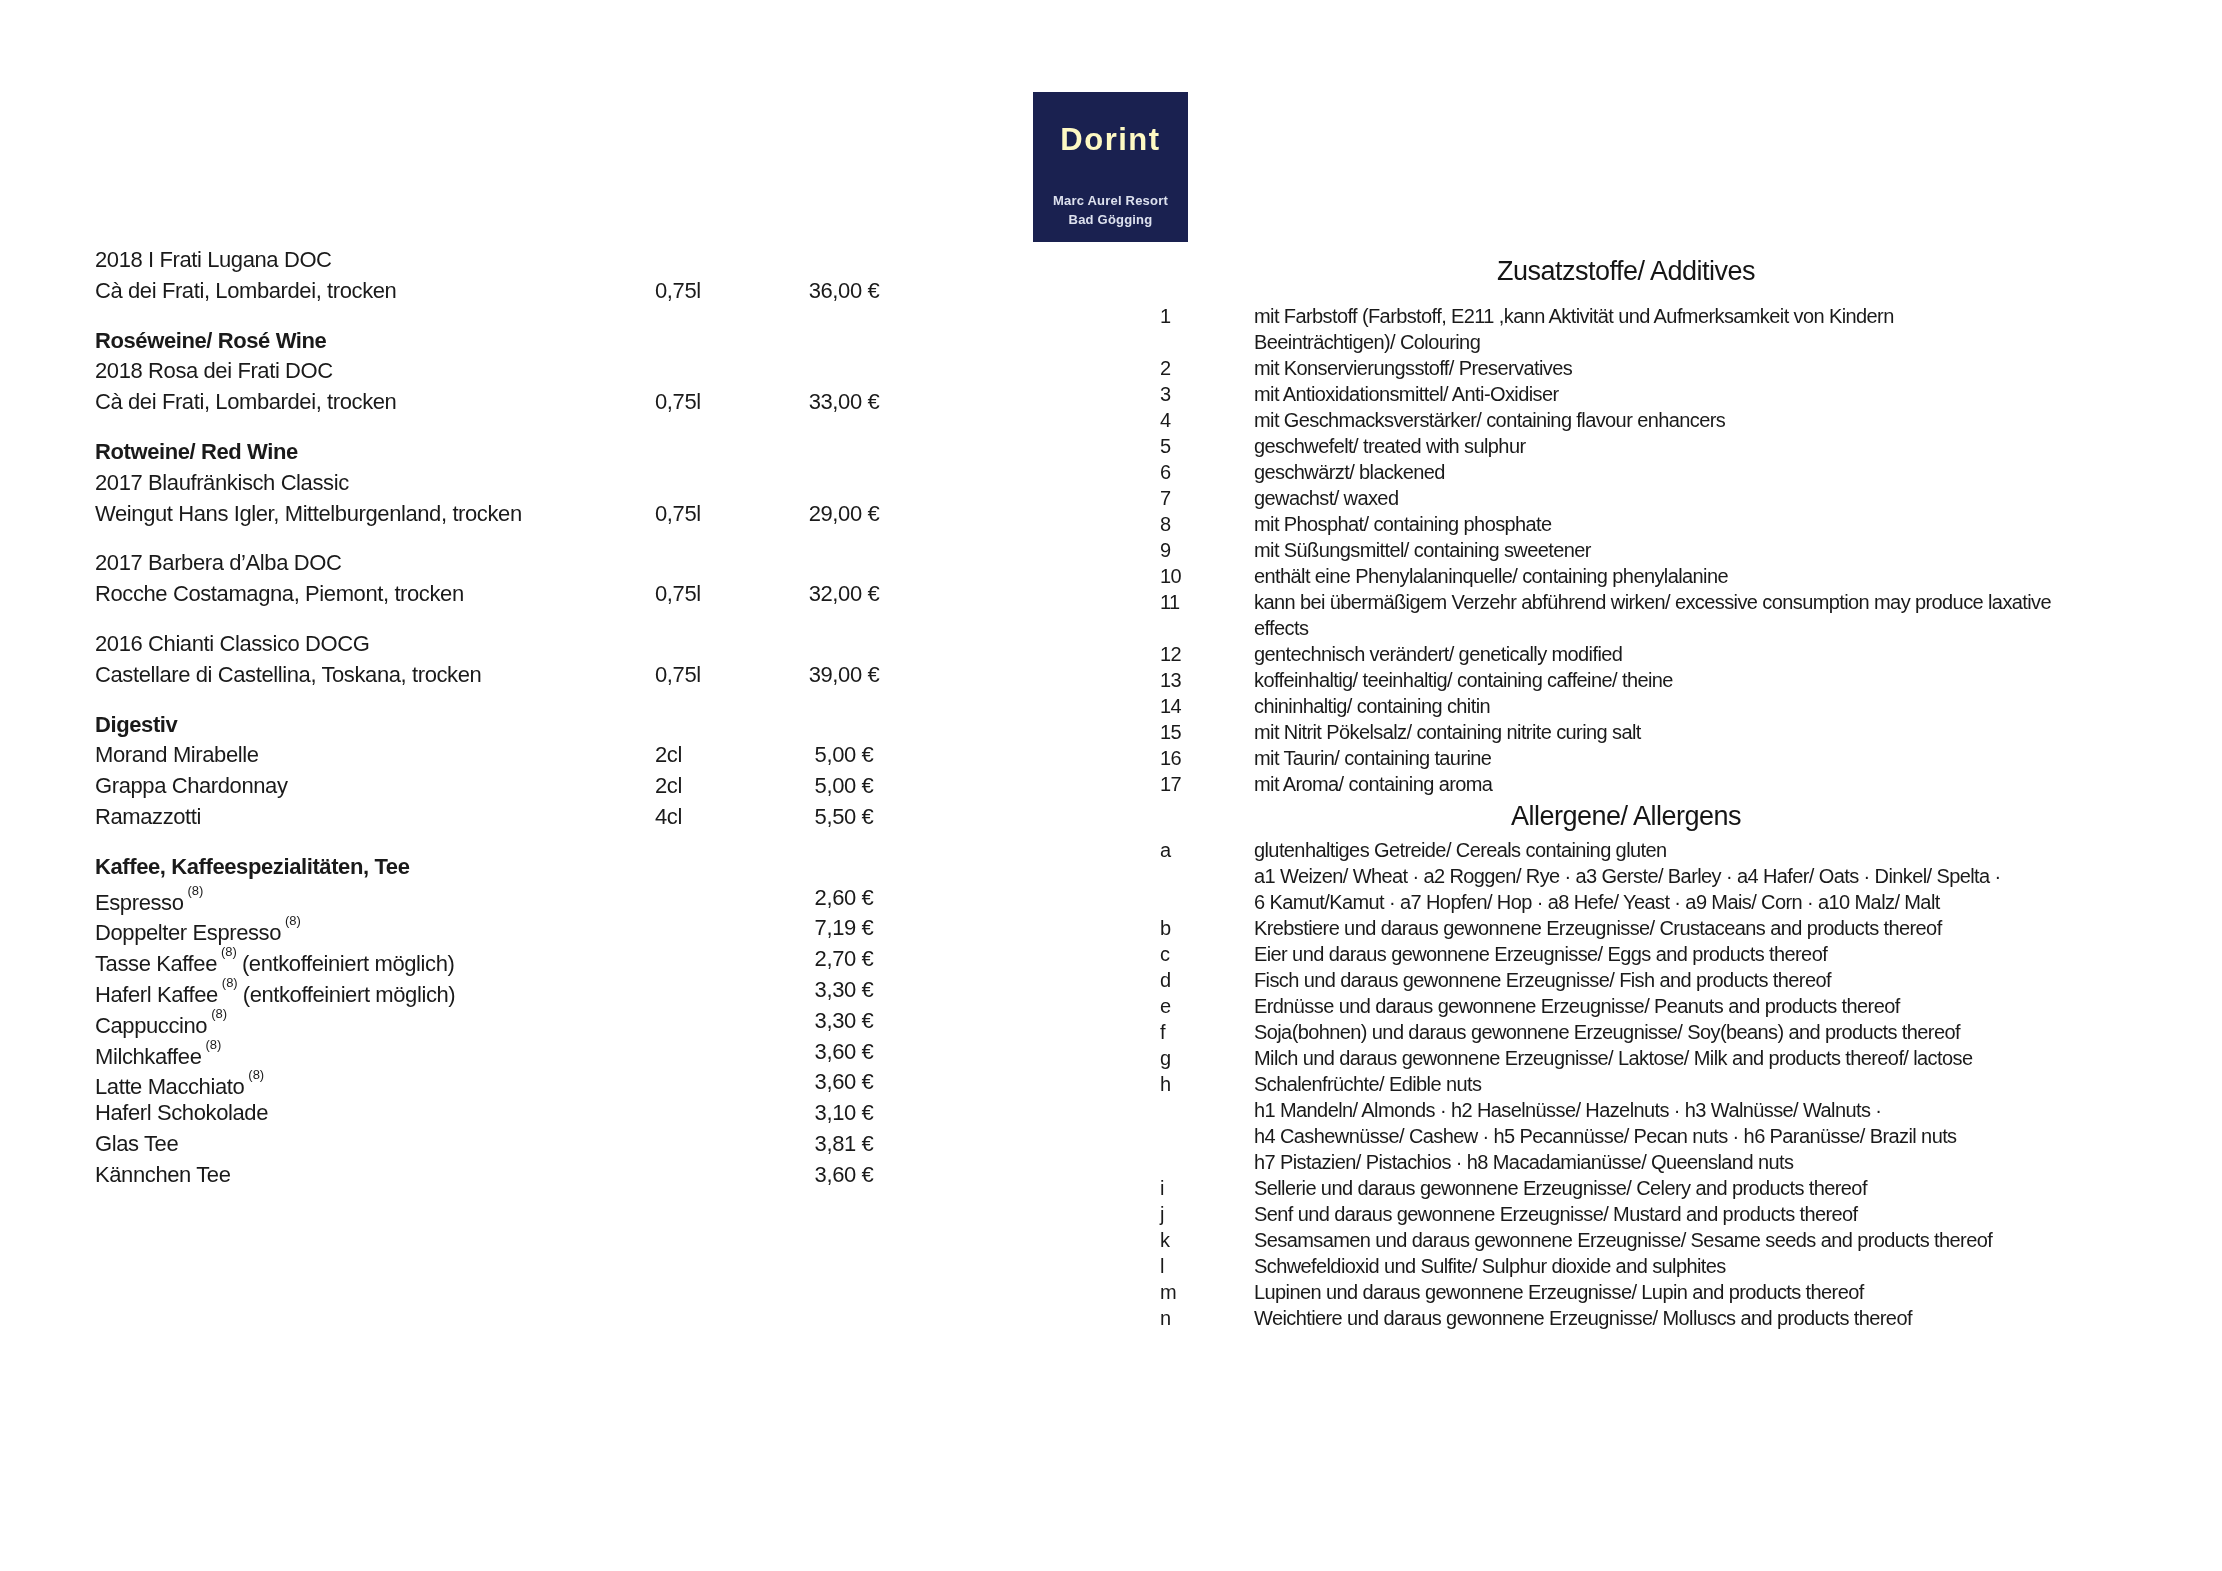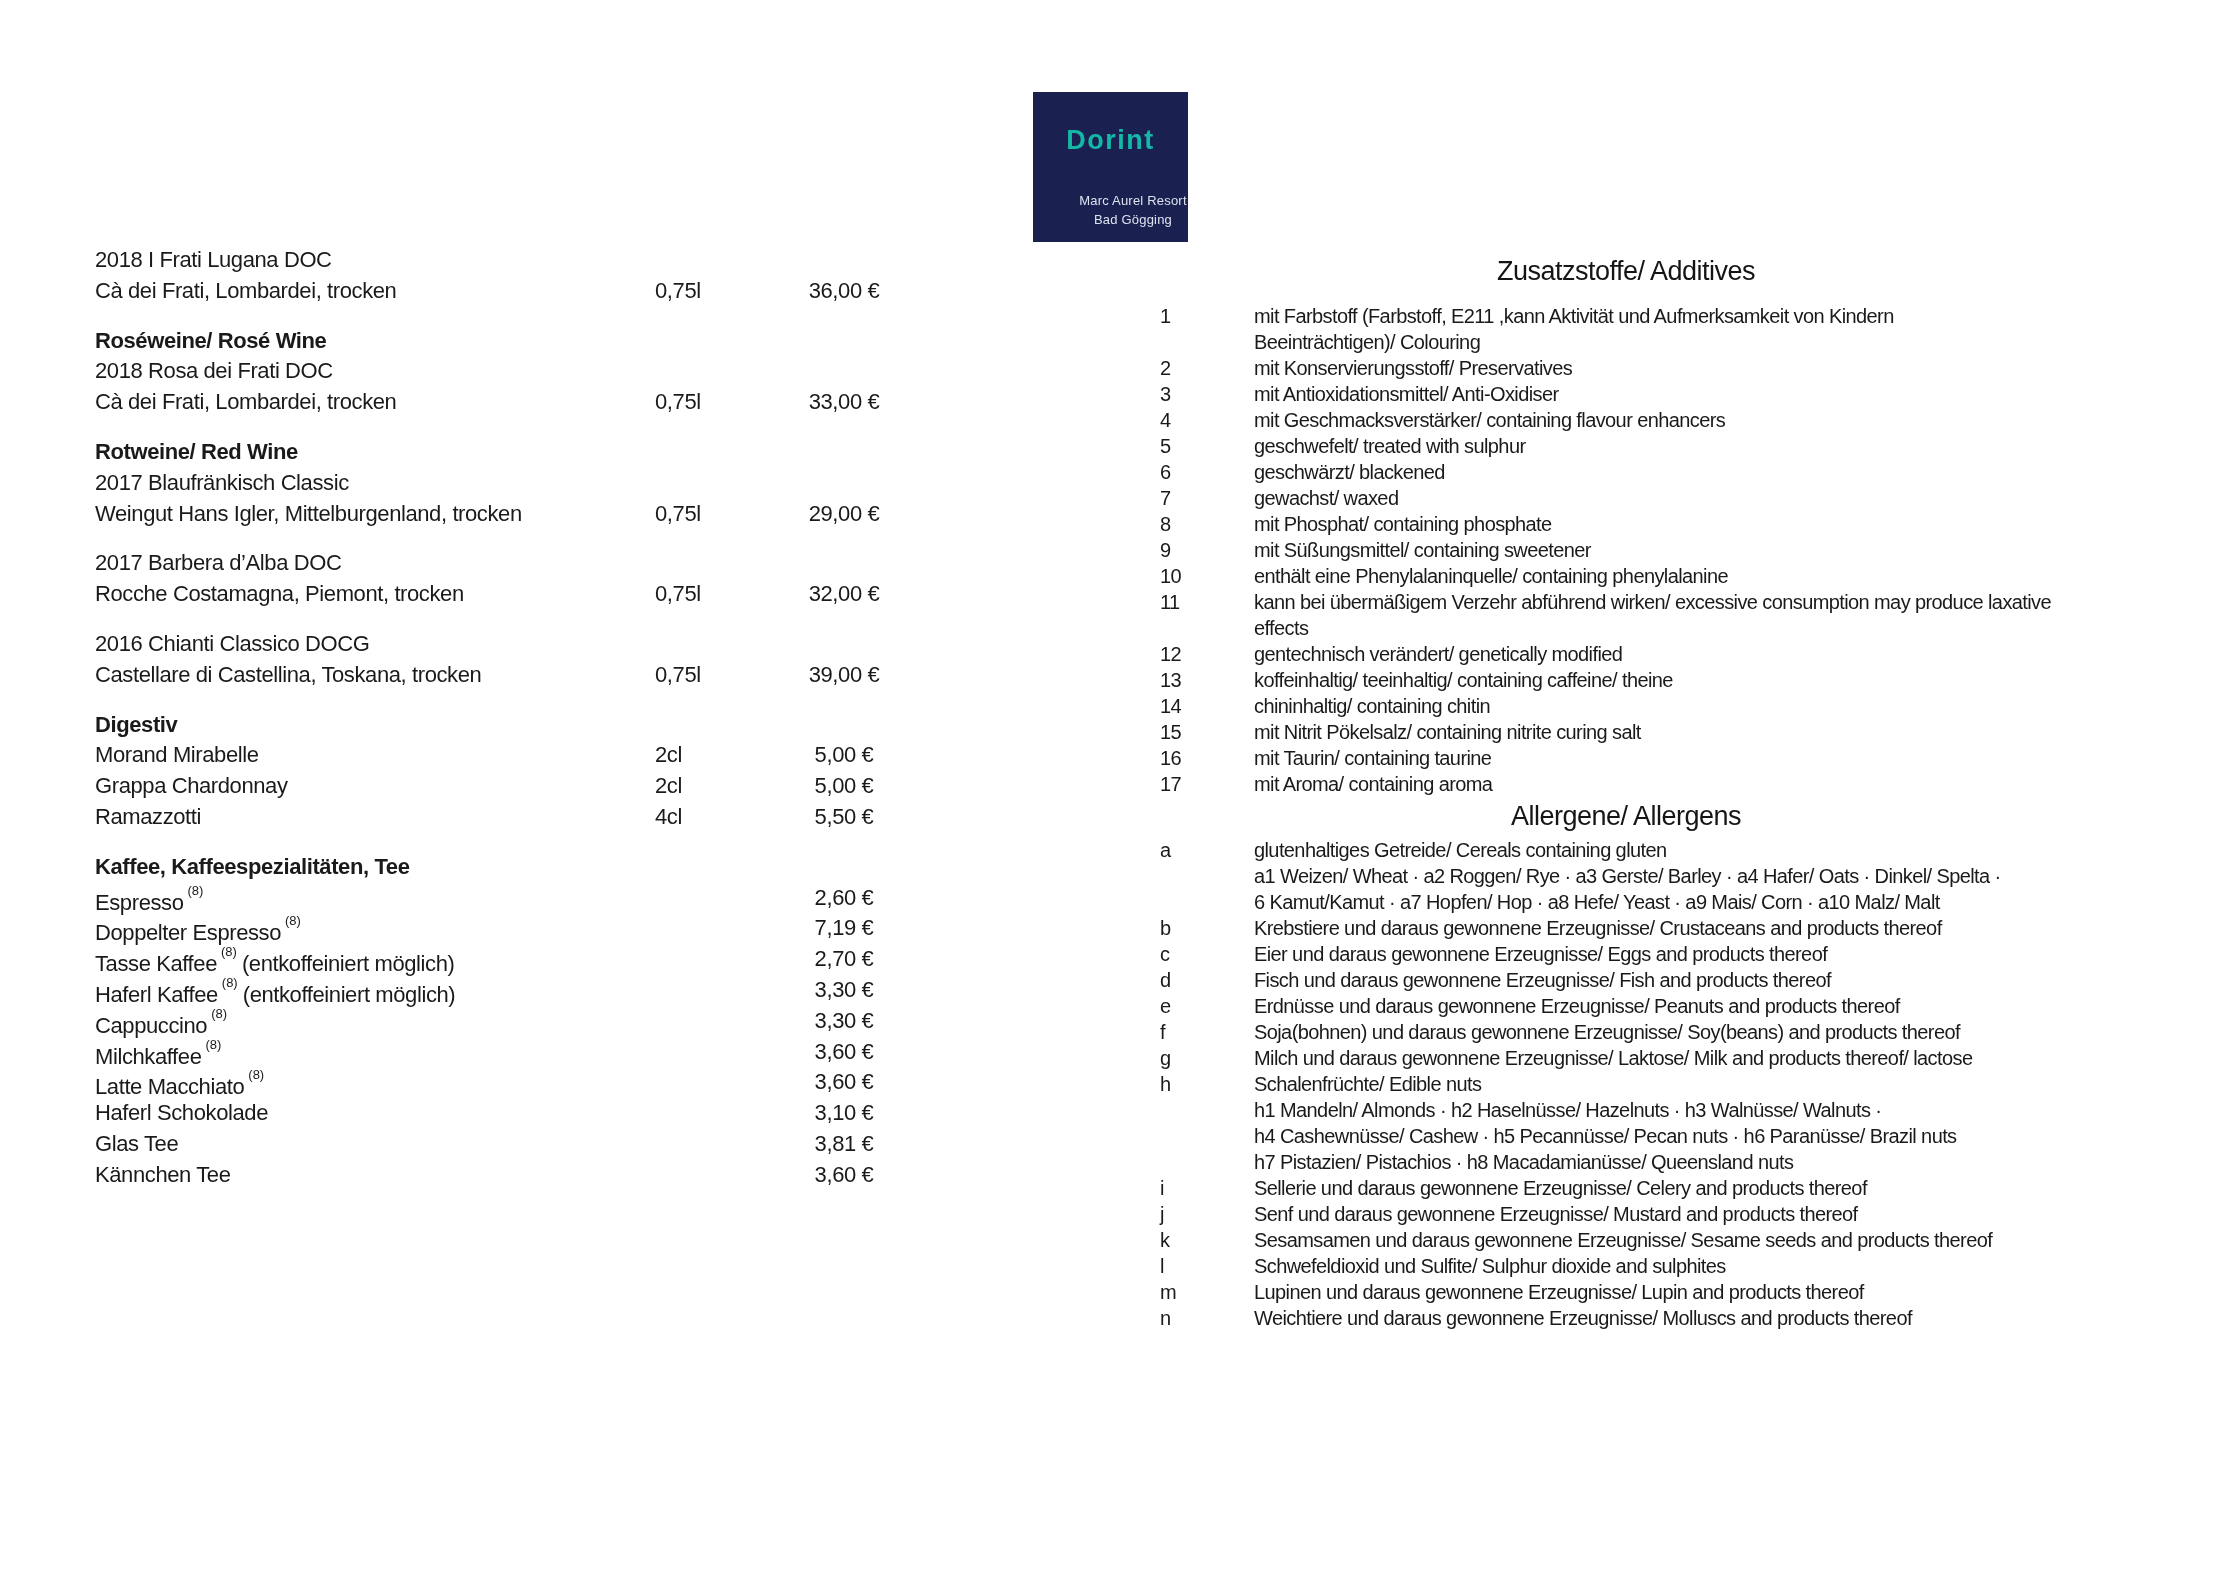--- a/index.html
+++ b/index.html
@@ -6,25 +6,25 @@
   body{
     width:2222px;height:1571px;position:relative;background:#ffffff;
     font-family:"Liberation Sans","DejaVu Sans",sans-serif;color:#1a1a1a;
     overflow:hidden;
   }
 
   
   .logo{position:absolute;left:1033px;top:92px;width:155px;height:150px;background:#1a2150}
   .logo-word{
     position:absolute;top:31px;left:0;right:0;text-align:center;
-    color:#14b8a6;font-size:27px;font-weight:700;letter-spacing:1.5px;line-height:34px;
+    color:#fef9c3;font-size:31px;font-weight:700;letter-spacing:1.5px;line-height:34px;
   }
   .logo-tag{
     position:absolute;top:99px;left:0;right:0;text-align:center;
-    color:#dde1ee;font-size:13px;line-height:19px;font-weight:400;letter-spacing:.2px;padding-left:45px;
+    color:#dde1ee;font-size:13px;line-height:19px;font-weight:700;letter-spacing:.2px;
   }
 
   
   .menu{position:absolute;left:95px;top:245px;width:823px;font-size:22px;letter-spacing:-.4px}
   .msec + .msec{margin-top:19px}
   .mhrow{height:30.8px;line-height:30.8px;font-weight:700;white-space:nowrap}
   .mrow{display:grid;grid-template-columns:560px 115px 148px;height:30.8px;line-height:30.8px;white-space:nowrap}
   .mname{overflow:visible}
   .mprice{text-align:center}
   .msup{font-size:13px;position:relative;top:-7px;margin:0 5px 0 4px;letter-spacing:0}

